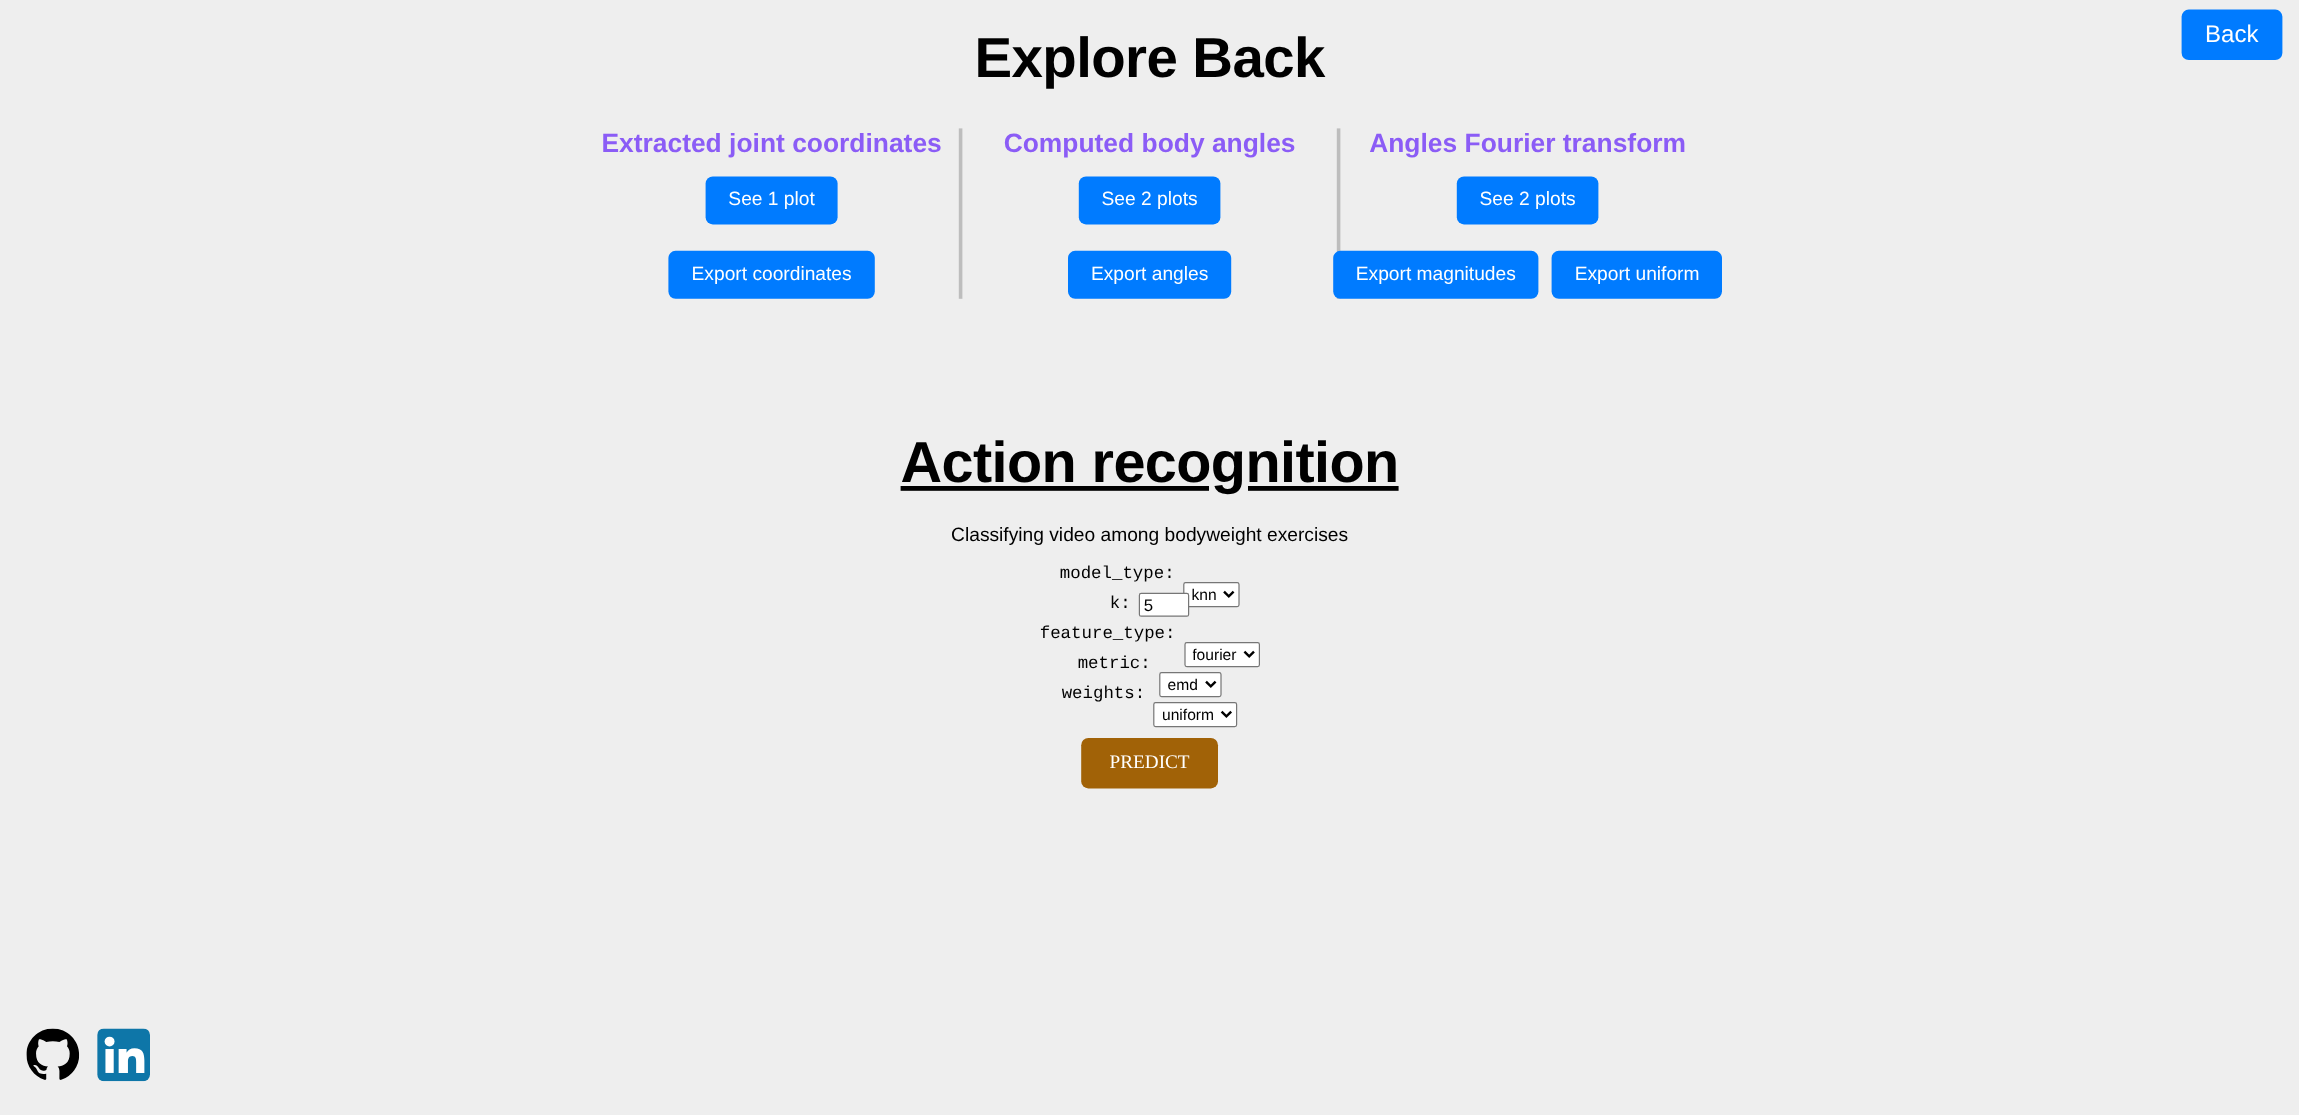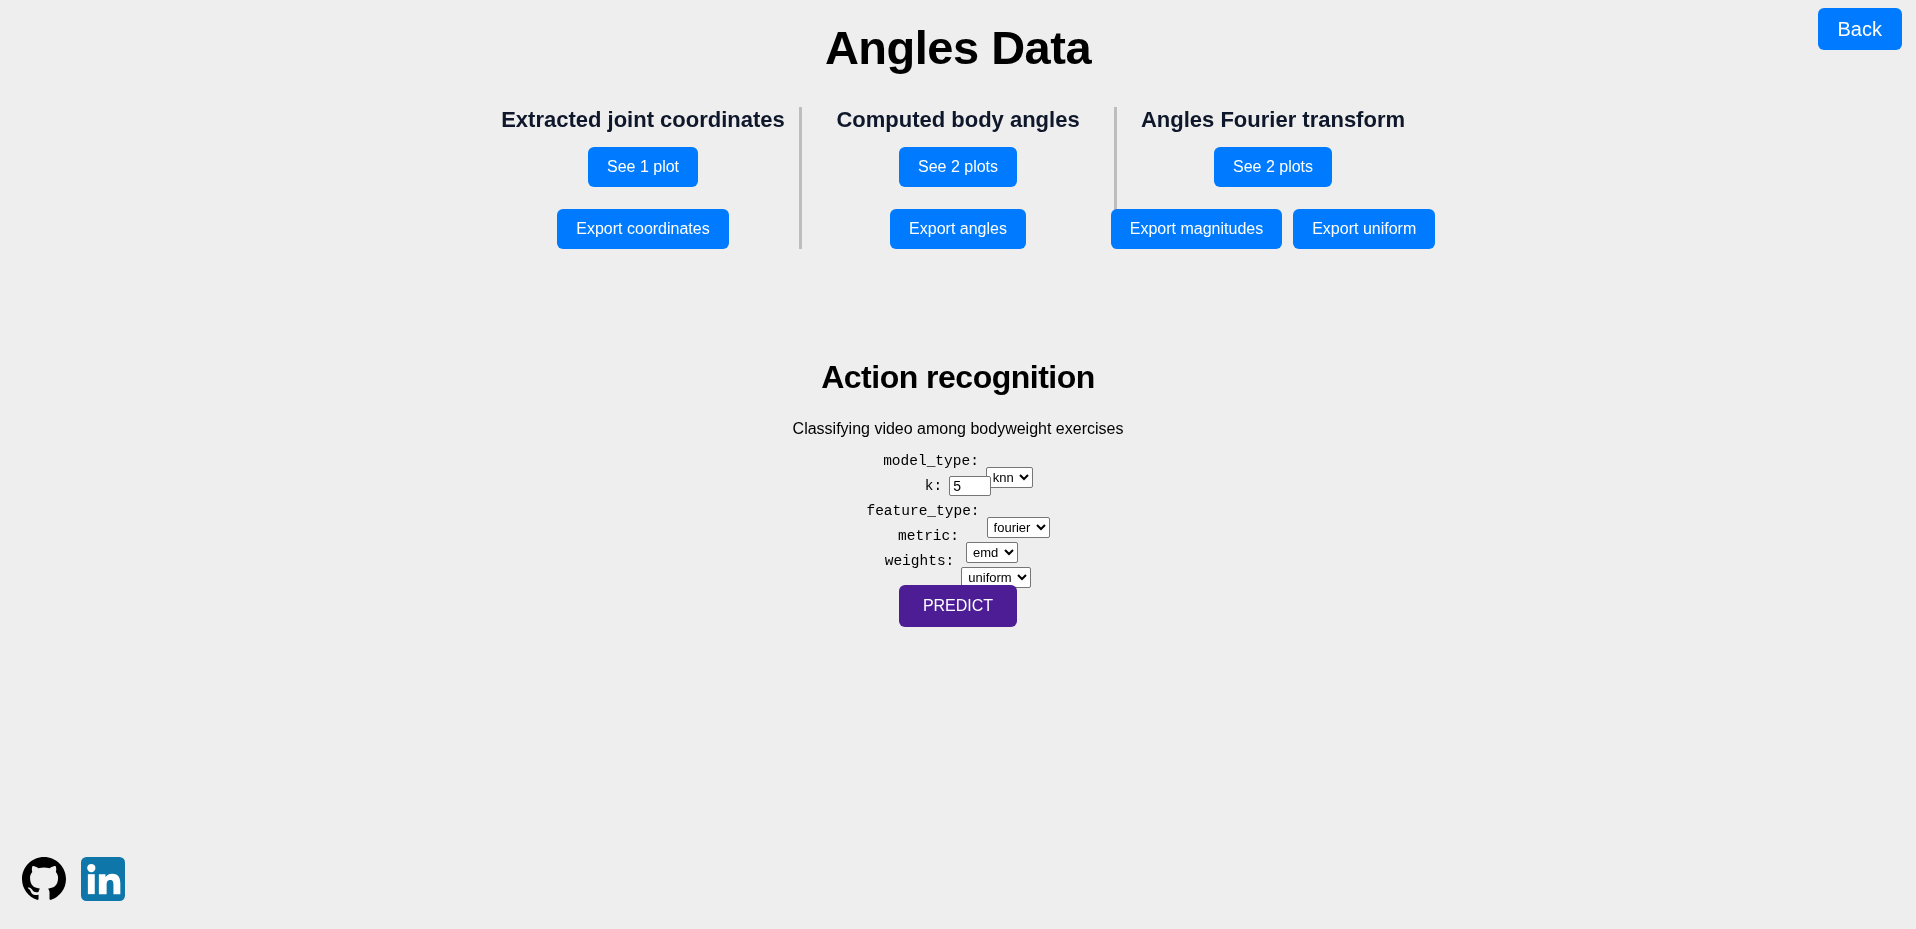--- a/index.html
+++ b/index.html
@@ -60,21 +60,21 @@
   }
   .divider {
     width: 3px;
     background: #bdbdbd;
     align-self: stretch;
     margin: 0;
   }
   .col-title {
     font-size: 22px;
     font-weight: bold;
-    color: #0f172a;
+    color: #8b5cf6;
     margin: 0 0 14px 0;
     white-space: nowrap;
     text-align: center;
   }
   .btn {
     background: #007bff;
     color: #ffffff;
     border: none;
     border-radius: 6px;
     font-family: "Liberation Sans", sans-serif;
@@ -91,25 +91,26 @@
     margin-top: 22px;
   }
   .plot-btn-wrap { margin-top: 0; }
 
   
   .action-section {
     margin-top: 110px;
     text-align: center;
   }
   .action-title {
-    font-size: 32px;
+    font-size: 48px;
     font-weight: bold;
     margin: 0;
     letter-spacing: -0.5px;
     color: #000;
+    text-decoration: underline;
   }
   .action-sub {
     font-size: 16px;
     margin: 24px 0 0 0;
     color: #000;
   }
 
   .form-rows {
     margin-top: 13px;
   }
@@ -141,30 +142,30 @@
     font-family: "Liberation Sans", sans-serif;
     font-size: 14px;
     width: 34px;
     padding: 1px 3px;
     border: 1px solid #767676;
     border-radius: 2px;
     background: #ffffff;
     color: #000;
   }
   .predict-btn {
-    background: #4c1d95;
+    background: #a16207;
     color: #ffffff;
     border: none;
     border-radius: 6px;
-    font-family: Liberation Sans, sans-serif;
+    font-family: Liberation Serif, serif;
     font-size: 16px;
     line-height: 1;
     padding: 13px 24px;
     cursor: pointer;
-    margin-top: 9px;
+    margin-top: 21px;
   }
 
   
   .footer {
     position: absolute;
     left: 22px;
     bottom: 28px;
     display: flex;
     align-items: center;
     gap: 15px;
@@ -174,21 +175,21 @@
     width: 44px;
     height: 44px;
     cursor: pointer;
   }
 </style>
 </head>
 <body>
 
 <button class="back-btn">Back</button>
 
-<h1 class="page-title">Angles Data</h1>
+<h1 class="page-title">Explore Back</h1>
 
 <div class="columns">
 
   <div class="column">
     <div class="col-title">Extracted joint coordinates</div>
     <div class="plot-btn-wrap">
       <button class="btn">See 1 plot</button>
     </div>
     <div class="btn-row">
       <button class="btn">Export coordinates</button>

